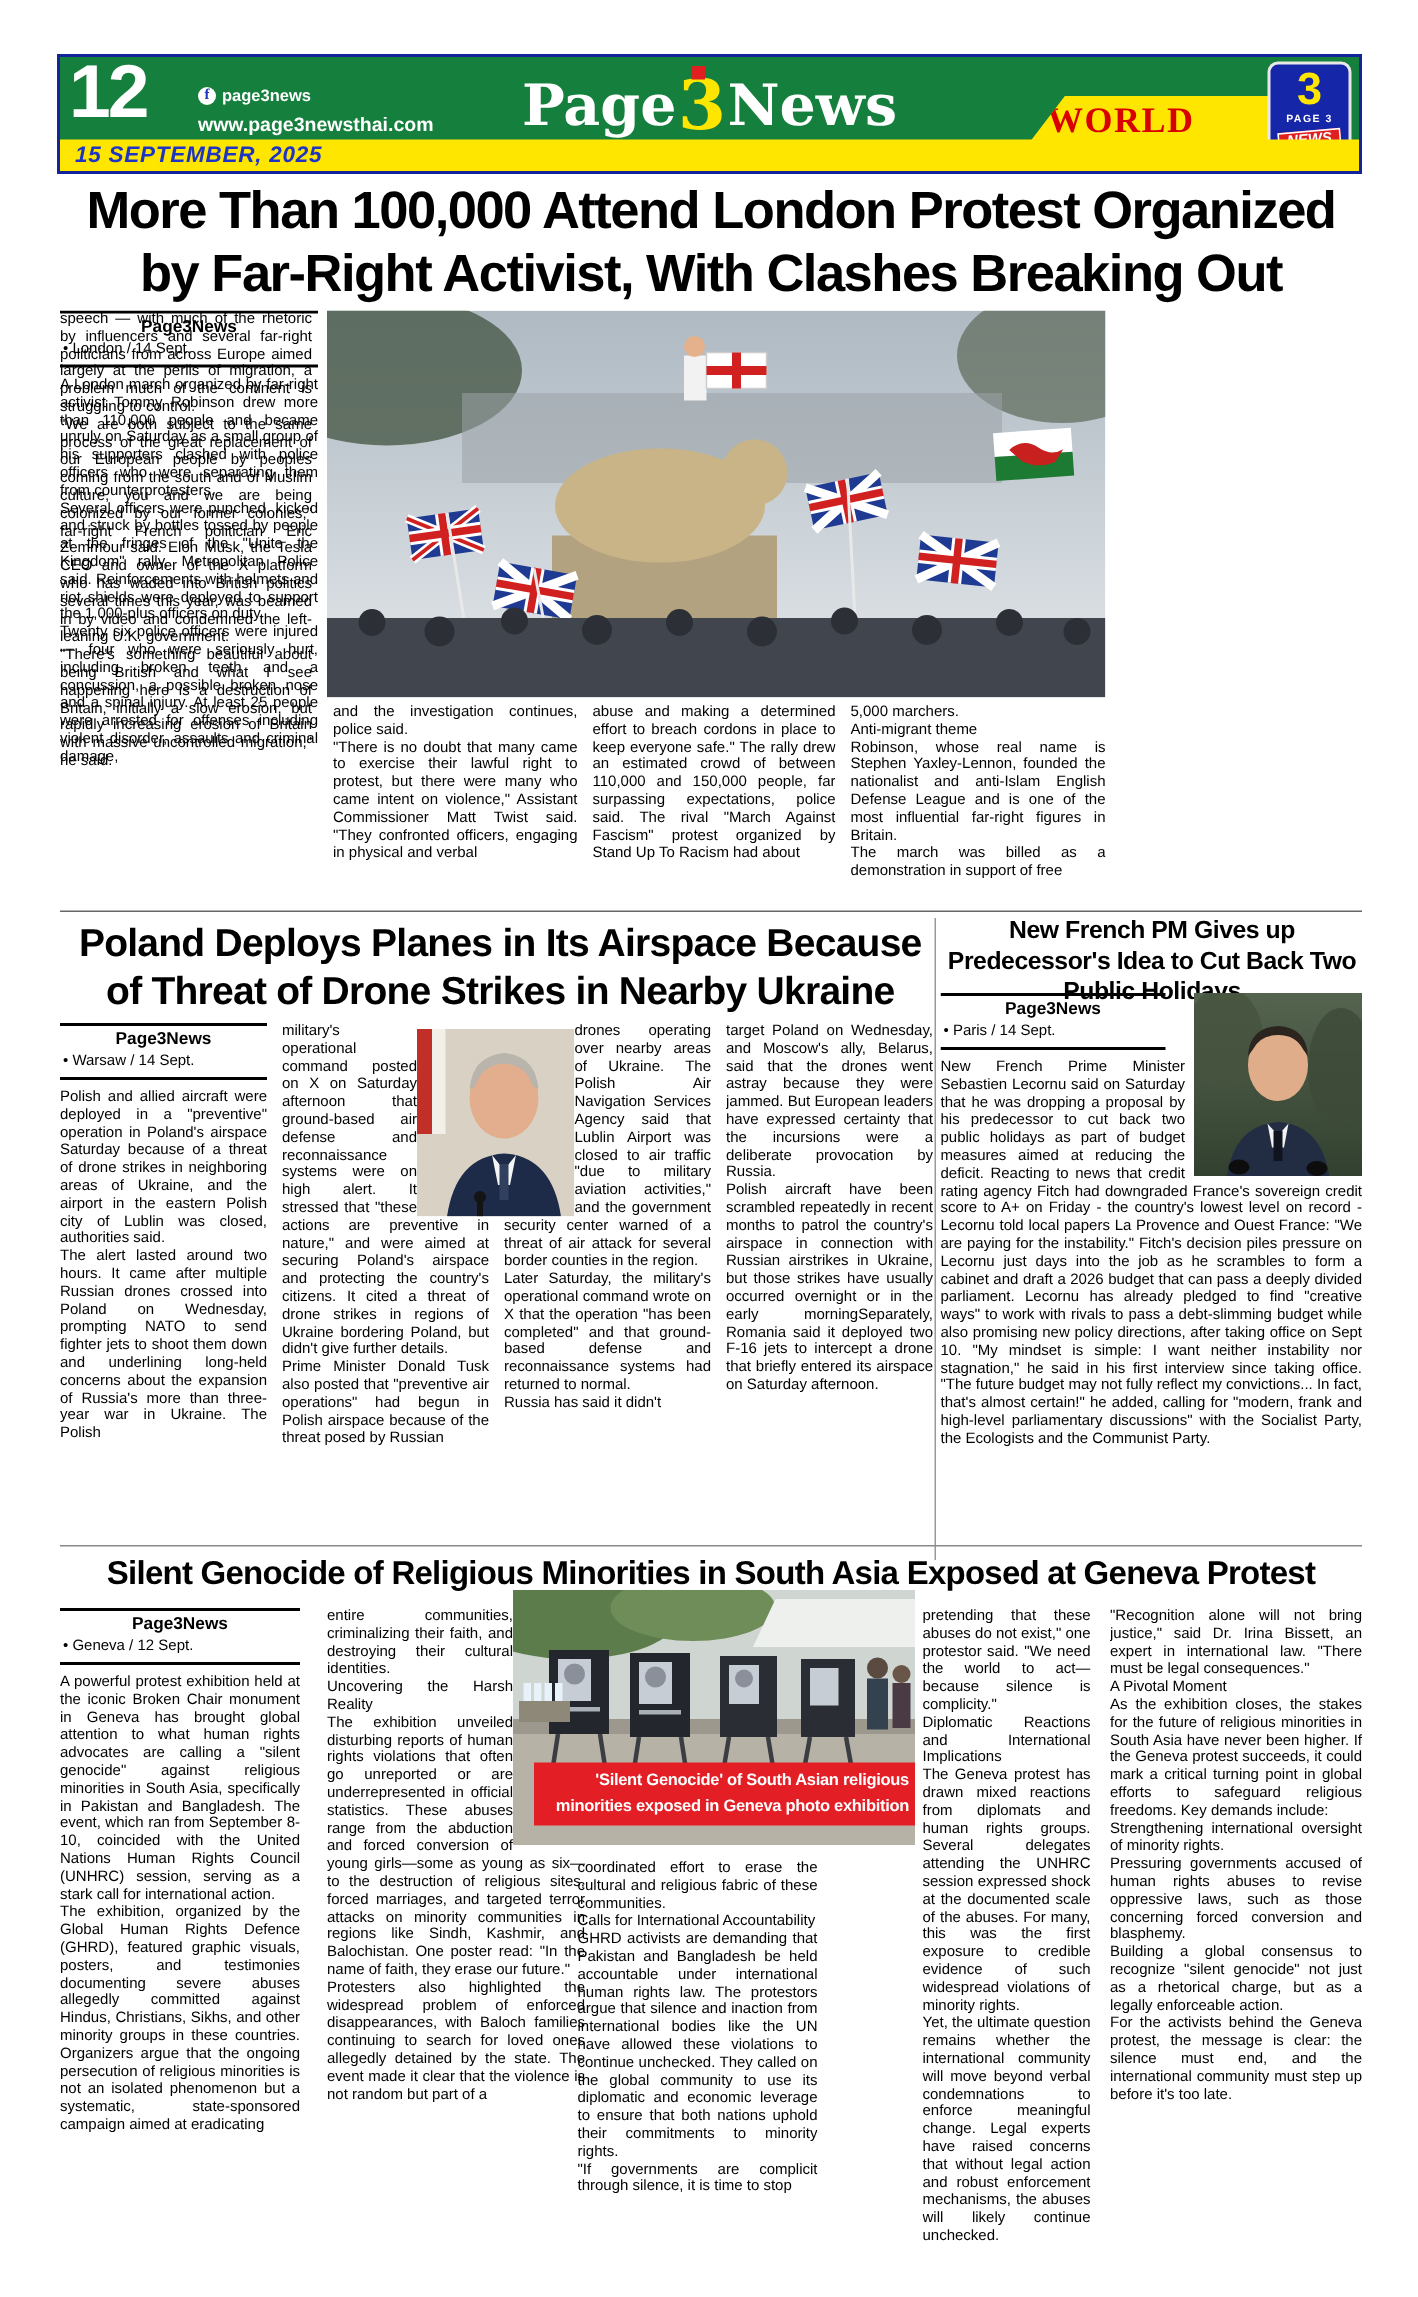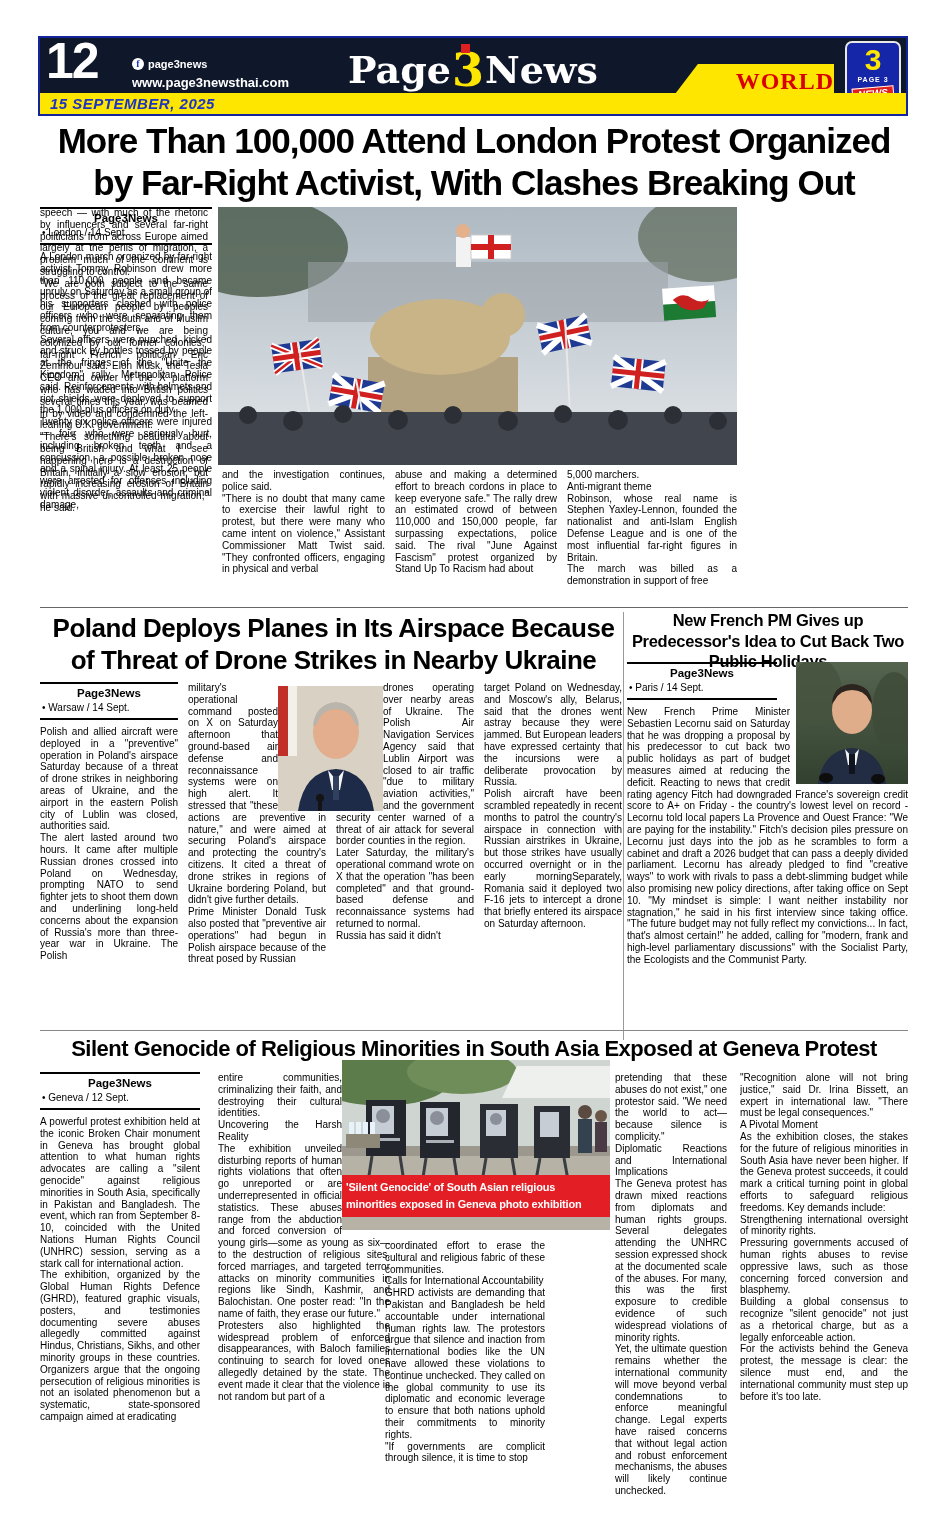--- a/index.html
+++ b/index.html
@@ -5,38 +5,38 @@
   * { margin:0; padding:0; box-sizing:border-box; }
   html,body { background:#ffffff; }
   .page {
     position:relative; width:945px; height:1531px; margin:0 auto;
     background:#fff; font-family:"Liberation Sans", sans-serif; color:#000;
     overflow:hidden;
   }
 
   
   .banner { position:absolute; left:38px; top:36px; width:870px; height:80px;
-            background:#0f172a; border:2px solid #14249a; }
+            background:#15803d; border:2px solid #14249a; }
   .pagenum { position:absolute; left:6px; top:-6px; color:#fff; font-size:50px;
              font-weight:bold; letter-spacing:-2px; }
   .social { position:absolute; left:92px; top:20px; color:#fff; font-size:11px;
             font-weight:bold; display:flex; align-items:center; gap:4px; }
   .fb { display:inline-block; width:12px; height:12px; border-radius:50%;
         background:#fff; color:#1e35c3; font-size:10px; font-weight:bold;
         text-align:center; line-height:12px; font-family:"Liberation Serif",serif; }
   .website { position:absolute; left:92px; top:37px; color:#fff; font-size:13px;
              font-weight:bold; }
   .masthead { position:absolute; left:50%; top:2px; transform:translateX(-50%);
               font-family:"DejaVu Serif", serif; font-weight:bold; color:#fff;
               font-size:38px; white-space:nowrap; }
   .masthead .m3 { color:#ffe600; font-size:46px; position:relative; top:3px; padding:0 1px; }
   .redsq { position:absolute; top:4px; left:50%; margin-left:-12px; width:9px; height:9px; background:#e02020; }
-  .world { position:absolute; right:72px; top:26px; width:162px; height:34px;
+  .world { position:absolute; right:60px; top:26px; width:162px; height:34px;
            background:#ffe600; clip-path:polygon(16% 0,100% 0,100% 100%,0 100%);
-           display:flex; align-items:center; justify-content:flex-end; }
+           display:flex; align-items:center; justify-content:flex-start; }
   .world span { color:#d90000; font-family:"Liberation Serif",serif; font-weight:bold;
                 font-size:24px; letter-spacing:1px; padding-left:14px; }
   .datestripe { position:absolute; left:0; bottom:0; width:100%; height:21px;
                 background:#ffe600; display:flex; align-items:center; }
   .datestripe span { color:#1e35c3; font-size:15px; font-weight:bold; font-style:italic;
                      padding-left:10px; letter-spacing:0.5px; }
   .logo { position:absolute; right:5px; top:3px; width:56px; height:71px;
           background:#1626a8; border:2px solid #e8e8e8; border-radius:7px;
           text-align:center; overflow:hidden; }
   .logo .l3 { color:#ffe600; font-weight:bold; font-size:30px; line-height:30px; margin-top:2px;}
@@ -92,22 +92,22 @@
 
   
   .geneva-body { position:absolute; left:40px; top:1072px; width:868px; height:450px; }
   .gv-c1 { left:0;   top:0; width:160px; height:450px; }
   .gv-c2 { left:178px; top:0; width:172px; height:450px; }
   .gv-c3 { left:345px; top:168px; width:160px; height:282px; }
   .gv-c4 { left:575px; top:0; width:112px; height:450px; }
   .gv-c5 { left:700px; top:0; width:168px; height:450px; }
   .gv-photo { left:302px; top:-12px; width:268px; height:170px; }
   .gv-sp { float:right; width:48px; height:158px; }
-  .gv-caption { position:absolute; left:0; right:0; bottom:13px; background:#e31e24;
-                color:#fff; font-weight:bold; text-align:left; font-size:11px;
+  .gv-caption { position:absolute; left:14px; right:0; bottom:13px; background:#e31e24;
+                color:#fff; font-weight:bold; text-align:right; font-size:11px;
                 line-height:1.55; padding:4px 4px; letter-spacing:-0.2px; }
 </style>
 </head>
 <body>
 
 <div class="page">
 
   <header class="banner">
     <div class="pagenum">12</div>
     <div class="social">
@@ -219,21 +219,21 @@
             <circle cx="500" cy="214" r="9"></circle>
         </g>
       </svg>
     </div>
 
     <div class="col lb-c2">
       <div class="bt">and the investigation continues, police said.
 "There is no doubt that many came to exercise their lawful right to protest, but there were many who came intent on violence," Assistant Commissioner Matt Twist said. "They confronted officers, engaging in physical and verbal</div>
     </div>
     <div class="col lb-c3">
-      <div class="bt">abuse and making a determined effort to breach cordons in place to keep everyone safe." The rally drew an estimated crowd of between 110,000 and 150,000 people, far surpassing expectations, police said. The rival "June Against Fascism" protest organized by Stand Up To Racism had about</div>
+      <div class="bt">abuse and making a determined effort to breach cordons in place to keep everyone safe." The rally drew an estimated crowd of between 110,000 and 150,000 people, far surpassing expectations, police said. The rival "March Against Fascism" protest organized by Stand Up To Racism had about</div>
     </div>
     <div class="col lb-c4">
       <div class="bt">5,000 marchers.
 Anti-migrant theme
 Robinson, whose real name is Stephen Yaxley-Lennon, founded the nationalist and anti-Islam English Defense League and is one of the most influential far-right figures in Britain.
 The march was billed as a demonstration in support of free</div>
     </div>
     <div class="col lb-c5">
       <div class="bt">speech — with much of the rhetoric by influencers and several far-right politicians from across Europe aimed largely at the perils of migration, a problem much of the continent is struggling to control.
 "We are both subject to the same process of the great replacement of our European people by peoples coming from the south and of Muslim culture, you and we are being colonized by our former colonies," far-right French politician Eric Zemmour said. Elon Musk, the Tesla CEO and owner of the X platform who has waded into British politics several times this year, was beamed in by video and condemned the left-leaning U.K. government.

